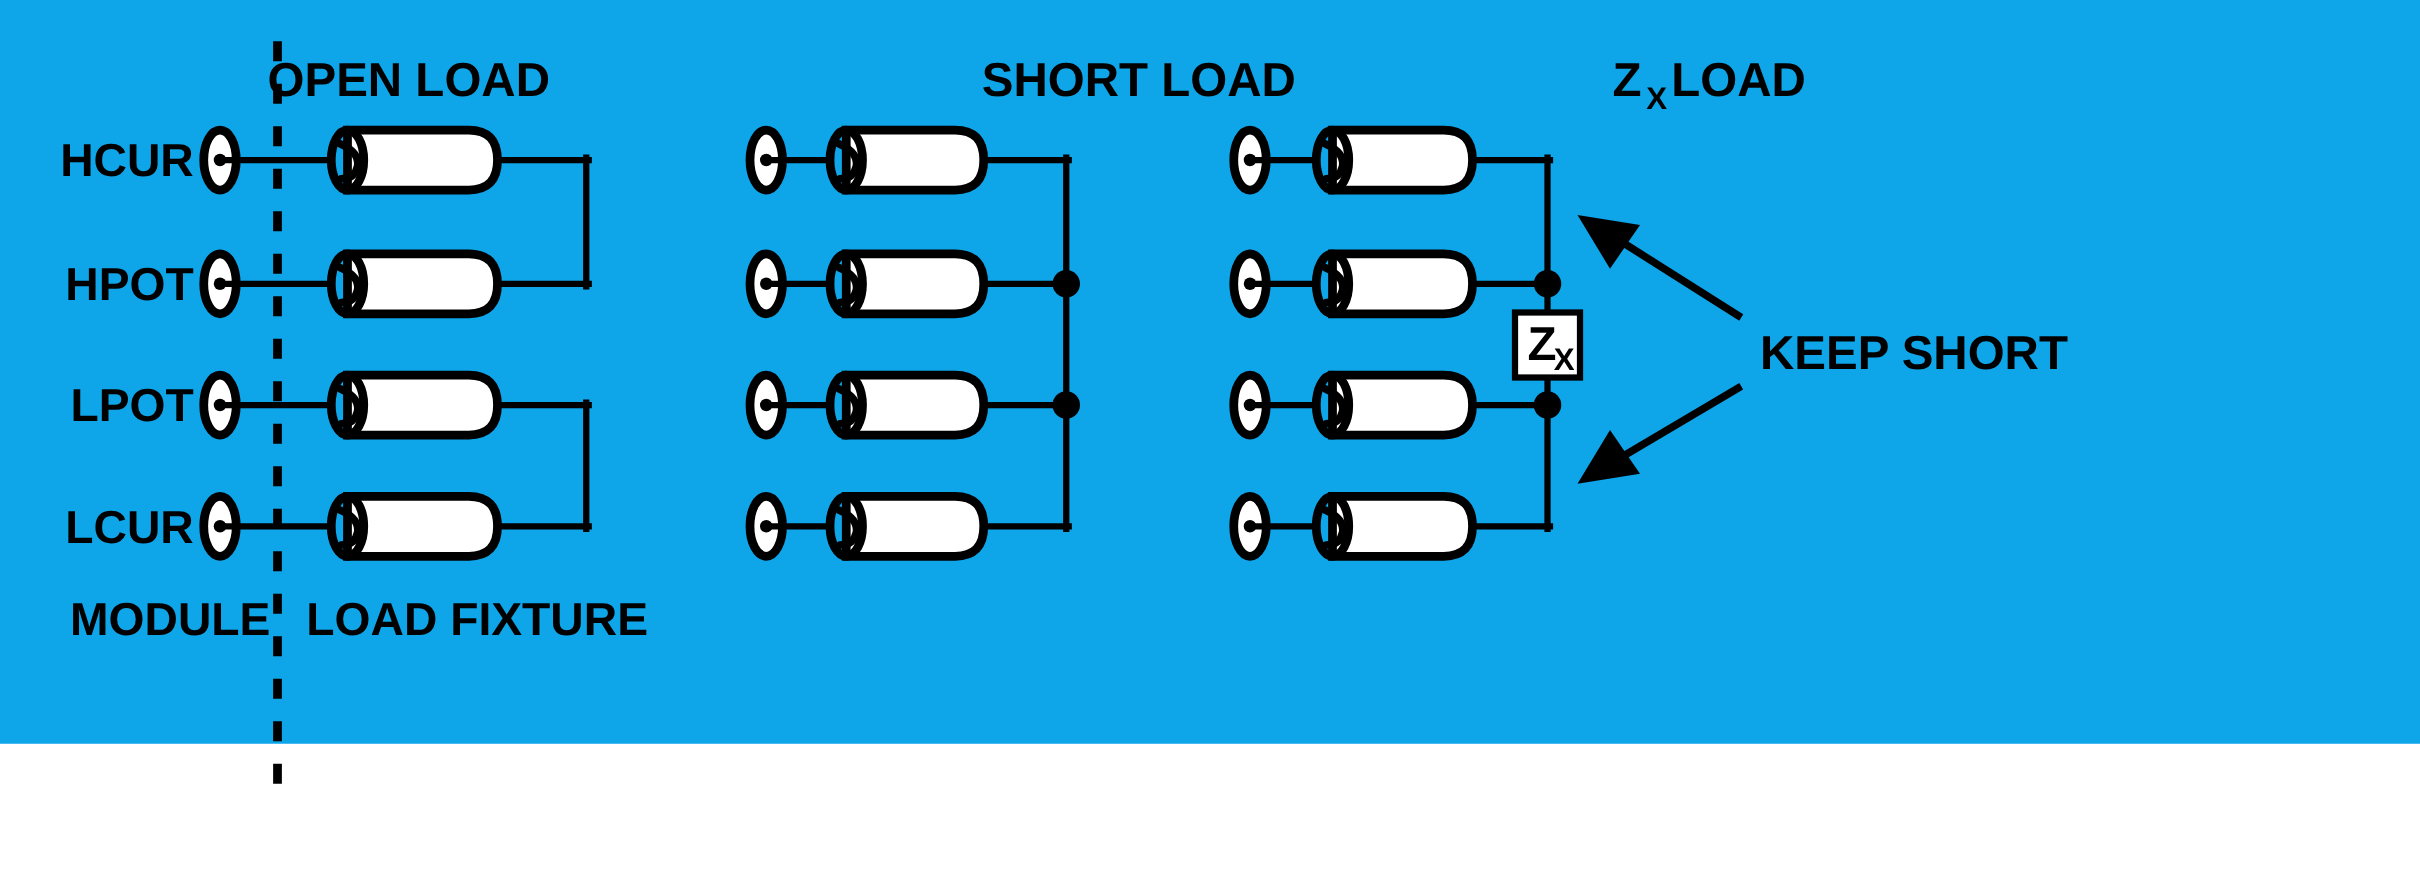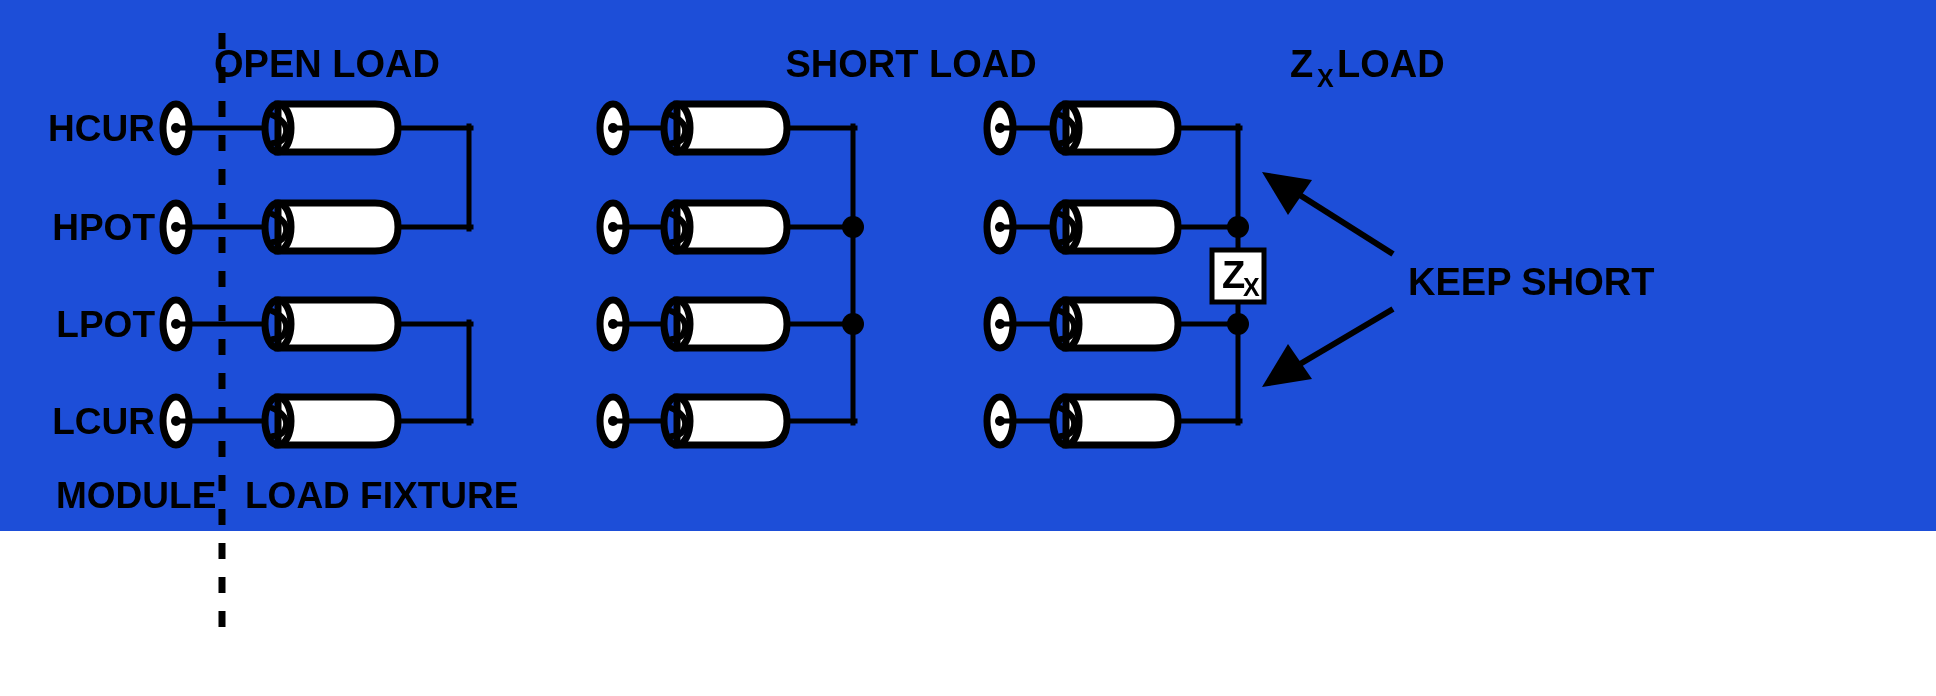--- a/index.html
+++ b/index.html
@@ -10,22 +10,22 @@
   }
   body {
     width: 1936px;
     height: 696px;
     font-family: "Liberation Sans", sans-serif;
     overflow: hidden;
   }
   #diagram-root {
     position: relative;
     width: 1936px;
-    height: 531px;
-    background: #1d4ed8;
+    height: 595px;
+    background: #0ea5e9;
   }
   svg#diagram-svg {
     position: absolute;
     top: 0;
     left: 0;
     width: 1936px;
     height: 696px;
     display: block;
   }
   text {

